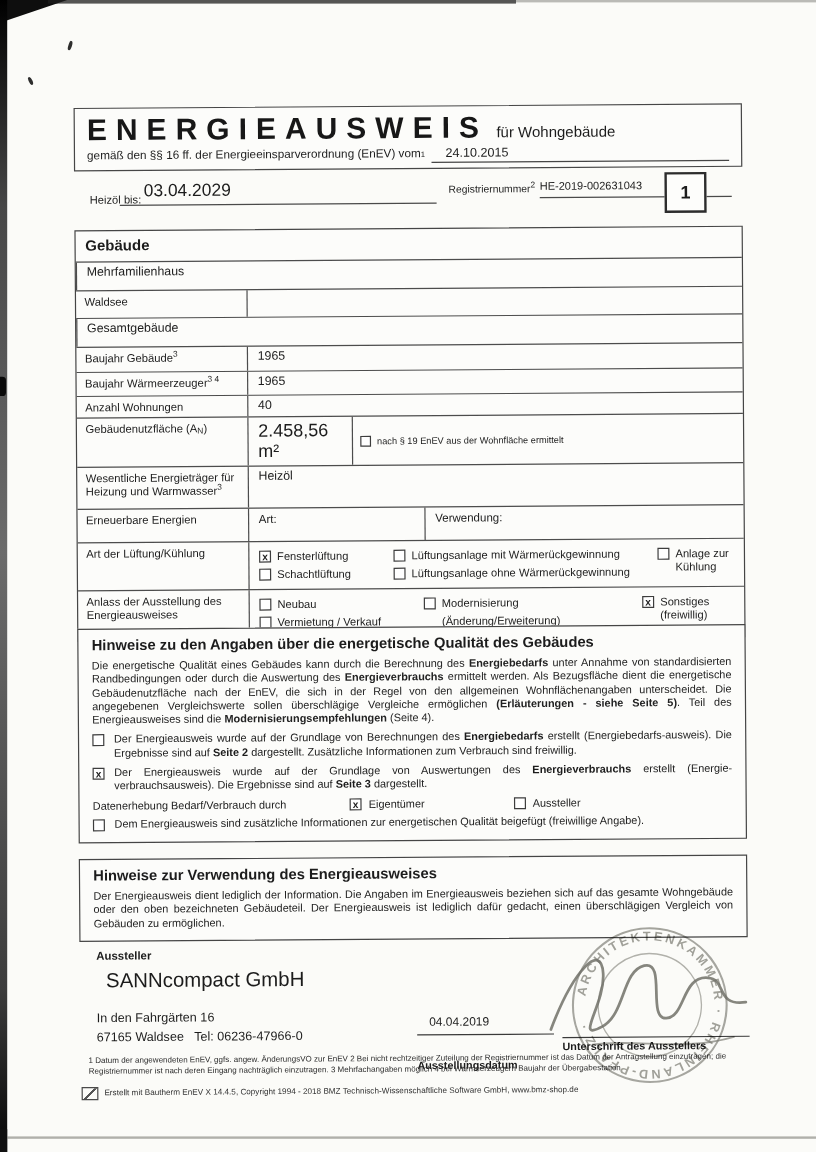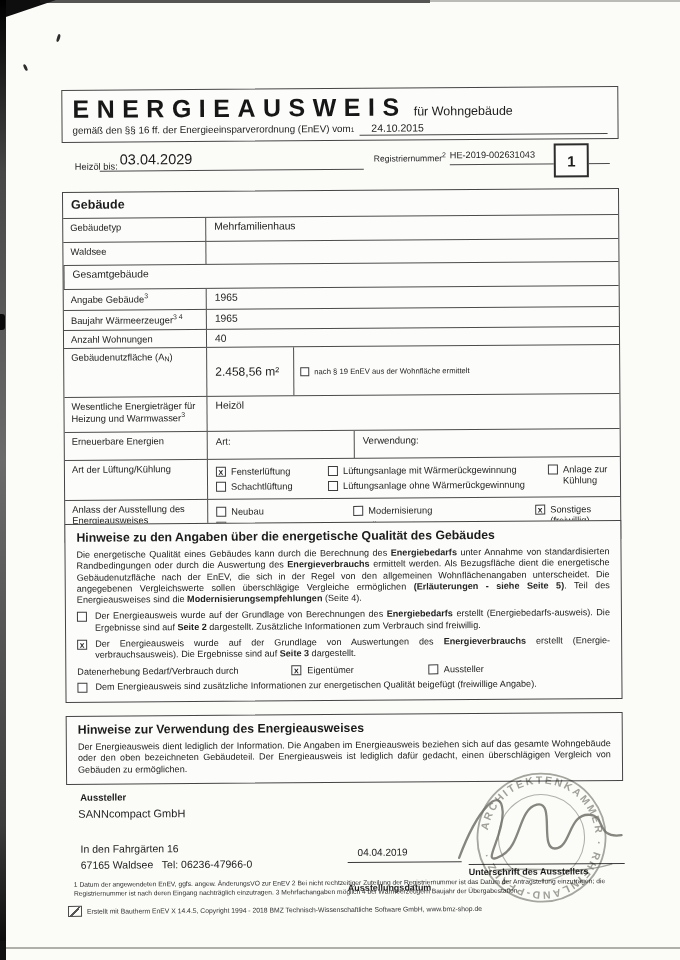--- a/index.html
+++ b/index.html
@@ -35,21 +35,21 @@
     display:flex;align-items:center;justify-content:center;font-weight:bold;font-size:15px;background:#fdfdfb}
 
   
   .gbox{position:absolute;left:64px;top:190px;width:557px;border:1.5px solid #454545;
     box-sizing:border-box;background:#fcfcfa}
   .gtitle{min-height:25px;padding:5px 8px 0;font-size:12.5px;font-weight:bold;box-sizing:border-box}
   .trow{display:flex;border-top:1.3px solid #4c4c4c;box-sizing:border-box}
   .tl{width:142px;padding:3px 5px 2px 7px;font-size:9.4px;line-height:1.22;box-sizing:border-box;flex:none}
   .tv{flex:1;border-left:1.3px solid #4c4c4c;padding:3px 8px 2px;font-size:10.3px;box-sizing:border-box}
   .tv.nopad{padding:0;display:flex}
-  .gnf-val{width:86px;padding:17px 8px;box-sizing:border-box;font-size:12px}
+  .gnf-val{width:86px;padding:3px 8px;box-sizing:border-box;font-size:15px}
   .gnf-right{flex:1;border-left:1.3px solid #4c4c4c;padding:2px 6px;display:flex;align-items:center;gap:5px;font-size:7.7px}
   .renew-art{width:146px;padding:4px 8px;box-sizing:border-box;font-size:9.6px}
   .renew-use{flex:1;border-left:1.3px solid #4c4c4c;padding:4px 8px;font-size:9.6px}
 
   .cb{flex:none;display:inline-block;width:10px;height:10px;border:1.2px solid #3d3d3d;
     font-size:8.5px;line-height:9px;text-align:center;font-weight:bold;color:#1f1f1f;background:#fff;box-sizing:border-box}
   .cb.small{width:9px;height:9px;font-size:7.5px;line-height:8px}
   .optwrap{display:flex;gap:12px;padding:4px 0 2px}
   .vcol{display:flex;flex-direction:column;gap:4px}
   .copt{display:flex;gap:5px;font-size:9.3px;line-height:1.15;align-items:flex-start}
@@ -66,21 +66,21 @@
   .hint-item{display:flex;gap:8px;margin-top:5px;font-size:9.1px;line-height:1.24}
   .hint-item .cb{margin-top:1px}
   .hint-text{flex:1;text-align:justify}
   .dc-row{display:flex;align-items:center;margin-top:6px;font-size:9.1px}
   .dc-label{width:214px}
   .dc-opt{display:inline-flex;gap:6px;align-items:center}
   .dc-opt.second{margin-left:74px}
 
   
   .issuer-label{position:absolute;left:78px;top:790px;font-size:9.5px;font-weight:bold}
-  .issuer-name{position:absolute;left:76px;top:806px;font-size:11px}
+  .issuer-name{position:absolute;left:86px;top:806px;font-size:17px}
   .issuer-street{position:absolute;left:78px;top:841px;font-size:10.5px}
   .issuer-city{position:absolute;left:78px;top:857px;font-size:10.5px}
 
   .issue-date-block{position:absolute;left:345px;top:847px;width:114px}
   .issue-date{font-size:10px;padding:0 0 4px 10px;border-bottom:1.3px solid #3a3a3a}
   .issue-date-label{font-size:9px;font-weight:bold;padding-top:20px}
   .sig-block{position:absolute;left:466px;top:828px;width:156px}
   .sig-line{height:37px;border-bottom:1.3px solid #3a3a3a}
   .sig-label{font-size:9px;font-weight:bold;padding-top:2px}
 
@@ -128,35 +128,34 @@
     <span class="valid-value">03.04.2029</span>
     <span class="reg-label"><span>Registriernummer</span><sup>2</sup></span>
     <span class="reg-value">HE-2019-002631043</span>
     <div class="pageno-box">1</div>
   </div>
 
   <div class="gbox">
     <div class="gtitle">Gebäude</div>
 
     <div class="trow" style="min-height:24px">
-      <div class="tl"><span>Gebäudetyp</span></div>
       <div class="tv"><span>Mehrfamilienhaus</span></div>
     </div>
 
     <div class="trow" style="min-height:23px">
       <div class="tl"><span>Waldsee</span></div>
       <div class="tv"><span></span></div>
     </div>
 
     <div class="trow" style="min-height:24px">
       <div class="tv"><span>Gesamtgebäude</span></div>
     </div>
 
     <div class="trow" style="min-height:21px">
-      <div class="tl"><span>Angabe Gebäude</span><sup>3</sup></div>
+      <div class="tl"><span>Baujahr Gebäude</span><sup>3</sup></div>
       <div class="tv"><span>1965</span></div>
     </div>
 
     <div class="trow" style="min-height:20px">
       <div class="tl"><span>Baujahr Wärmeerzeuger</span><sup>3 4</sup></div>
       <div class="tv"><span>1965</span></div>
     </div>
 
     <div class="trow" style="min-height:18px">
       <div class="tl"><span>Anzahl Wohnungen</span></div>

